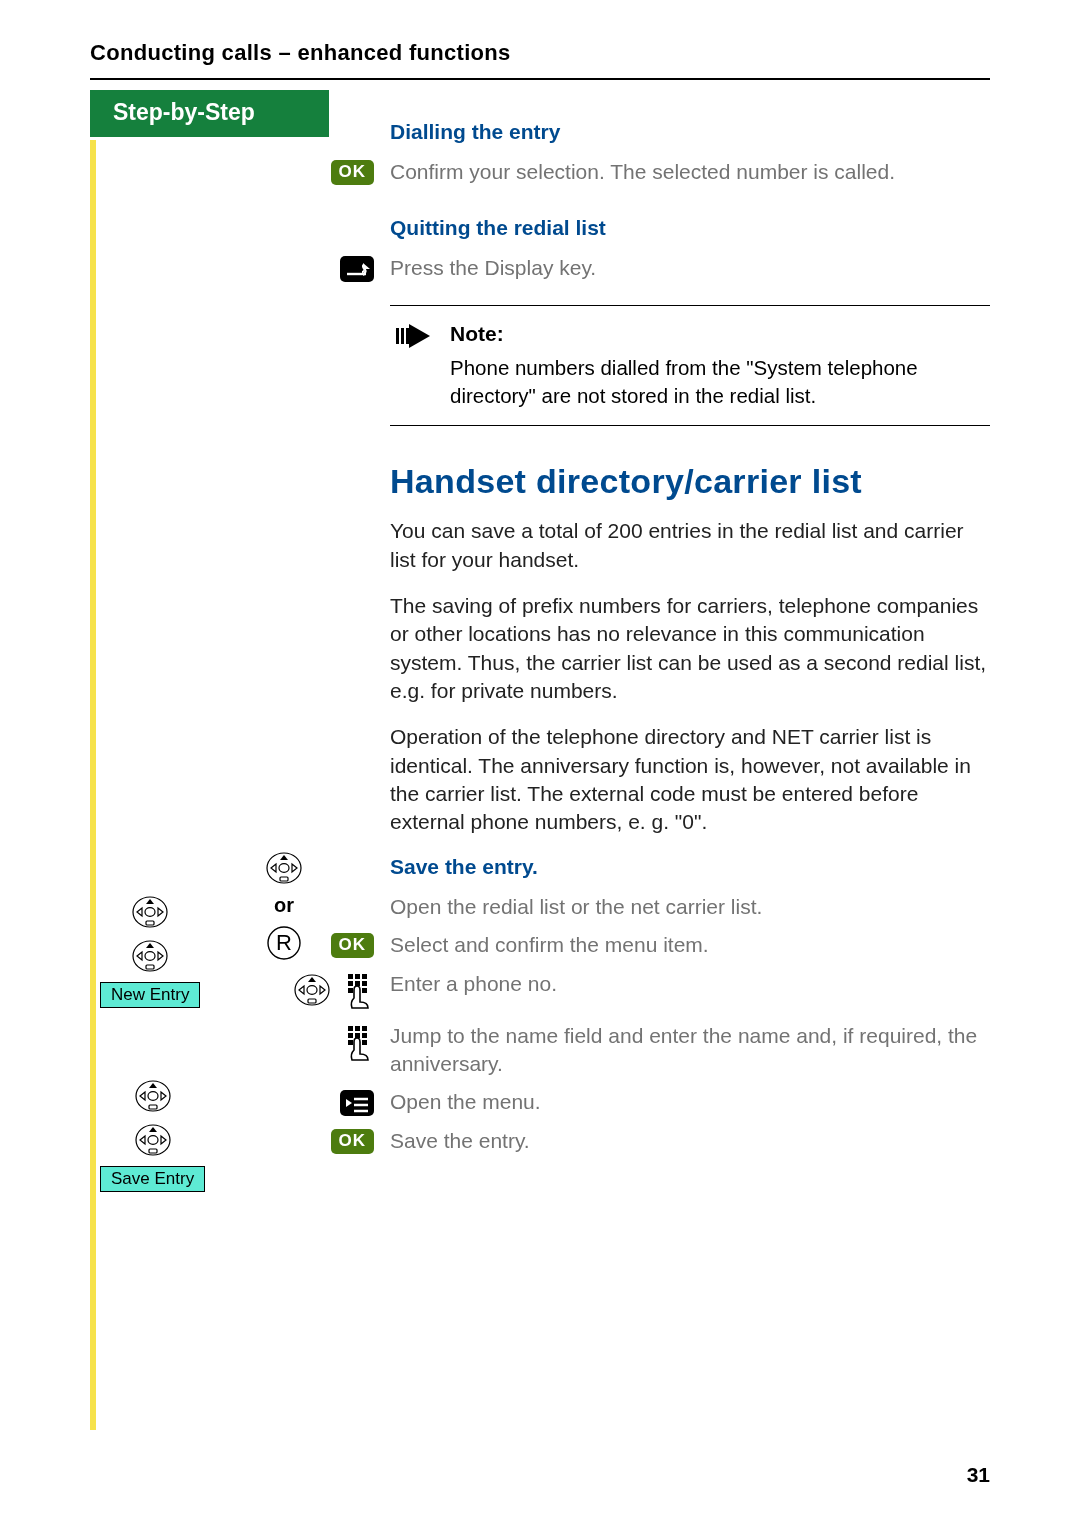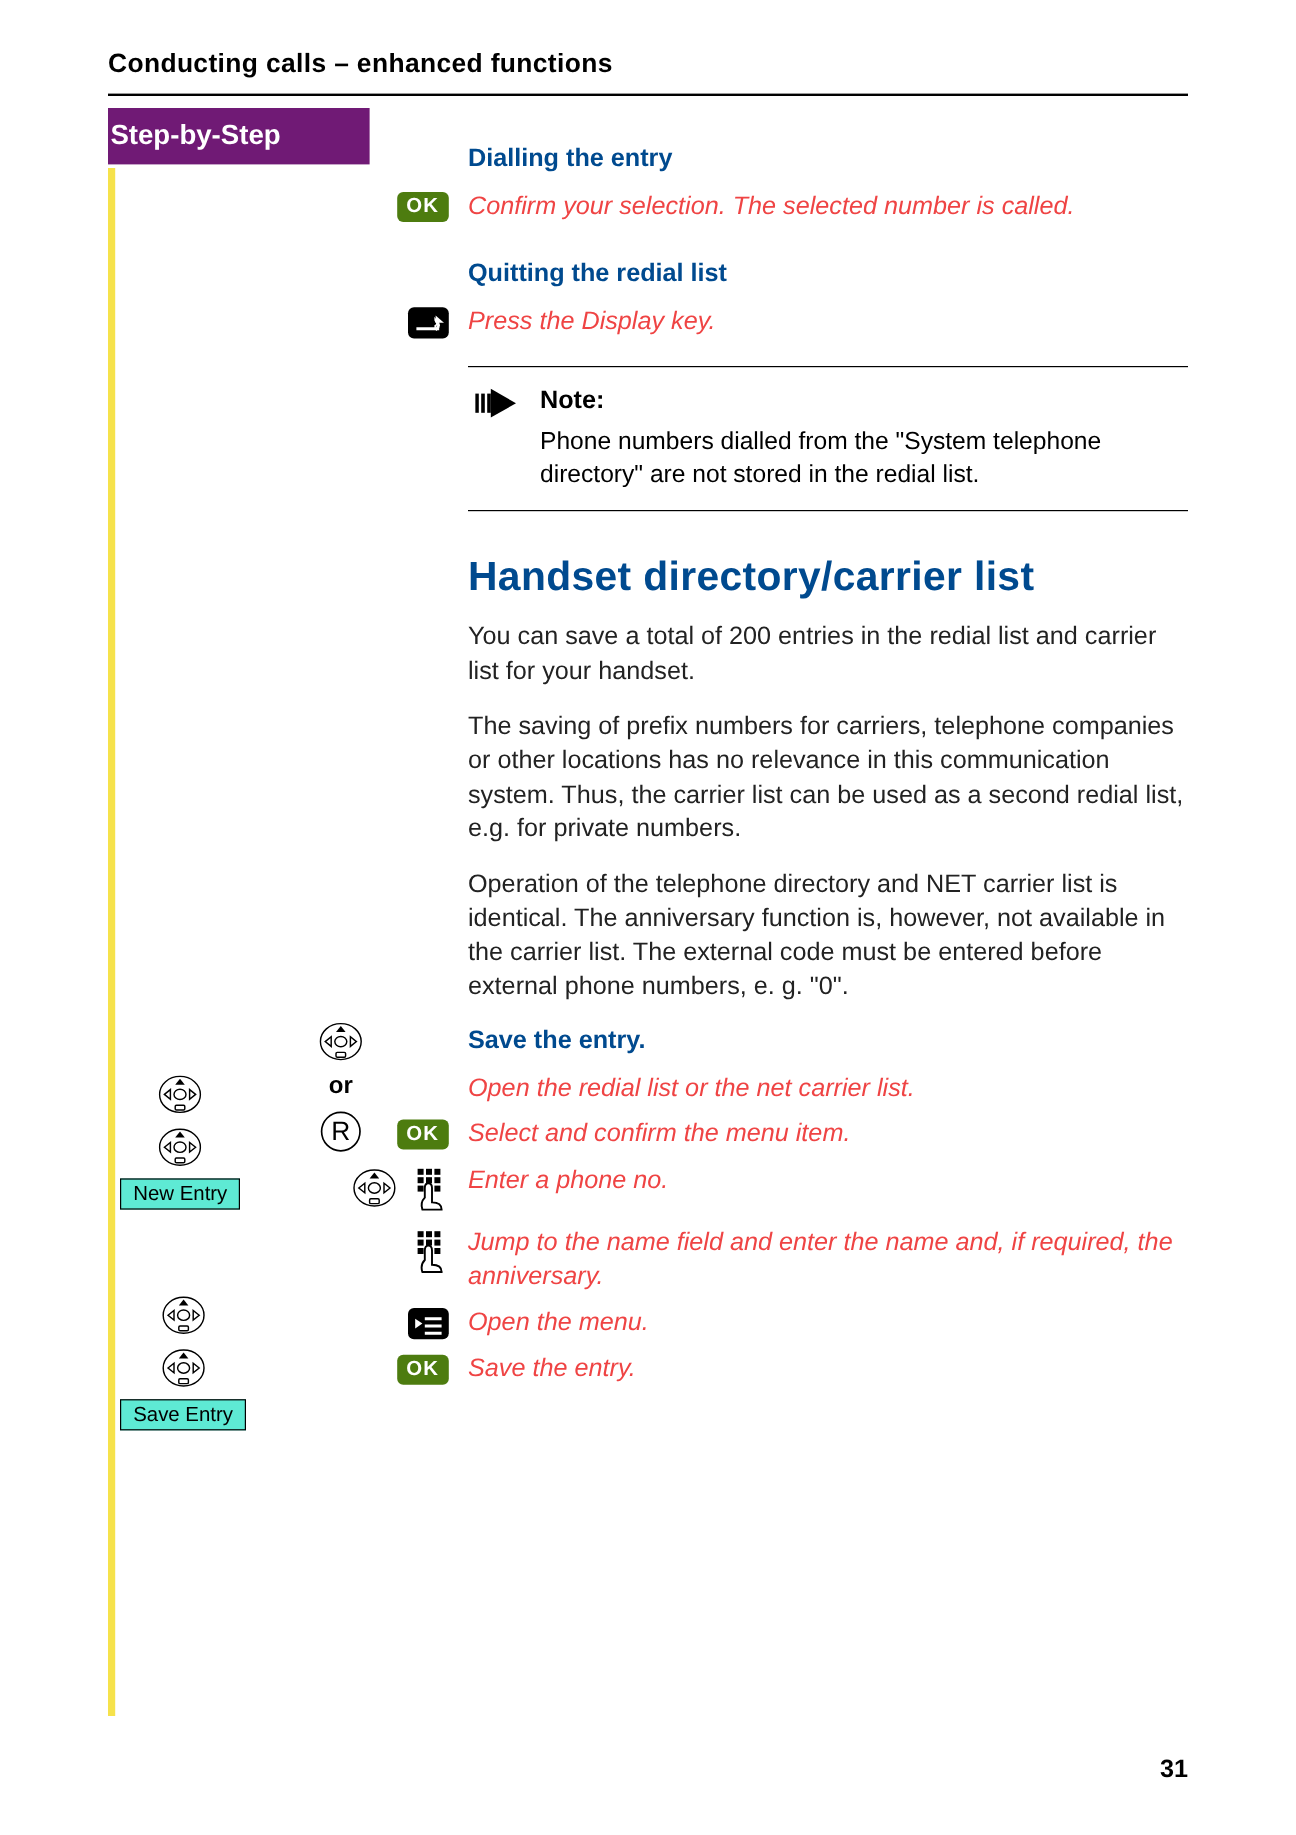--- a/index.html
+++ b/index.html
@@ -33,25 +33,25 @@
     height: 1340px;
   }
   .left-col {
     position: absolute;
     left: 0;
     top: 0;
     width: 300px;
     height: 100%;
   }
   .sbs-tab {
-    background: #701a75;
+    background: #15803d;
     color: #fff;
     font-weight: 700;
     font-size: 23px;
-    padding: 9px 16px 11px 2px;
+    padding: 9px 16px 11px 23px;
     width: 200px;
   }
   .vbar {
     position: absolute;
     top: 50px;
     left: 0;
     bottom: 0;
     width: 6px;
     background: #f6e24b;
   }
@@ -76,22 +76,21 @@
   }
   .icon-slot {
     min-width: 50px;
     display: flex;
     justify-content: flex-end;
     padding-top: 2px;
   }
   .row-text {
     font-size: 21px;
     line-height: 1.35;
-    color: #ef4444;
-    font-style: italic;
+    color: #737373;
   }
   .neg-left {
     margin-left: -66px;
   }
   .ok-chip {
     display: inline-block;
     background: #4d7c0f;
     color: #fff;
     font-weight: 700;
     border-radius: 5px;

